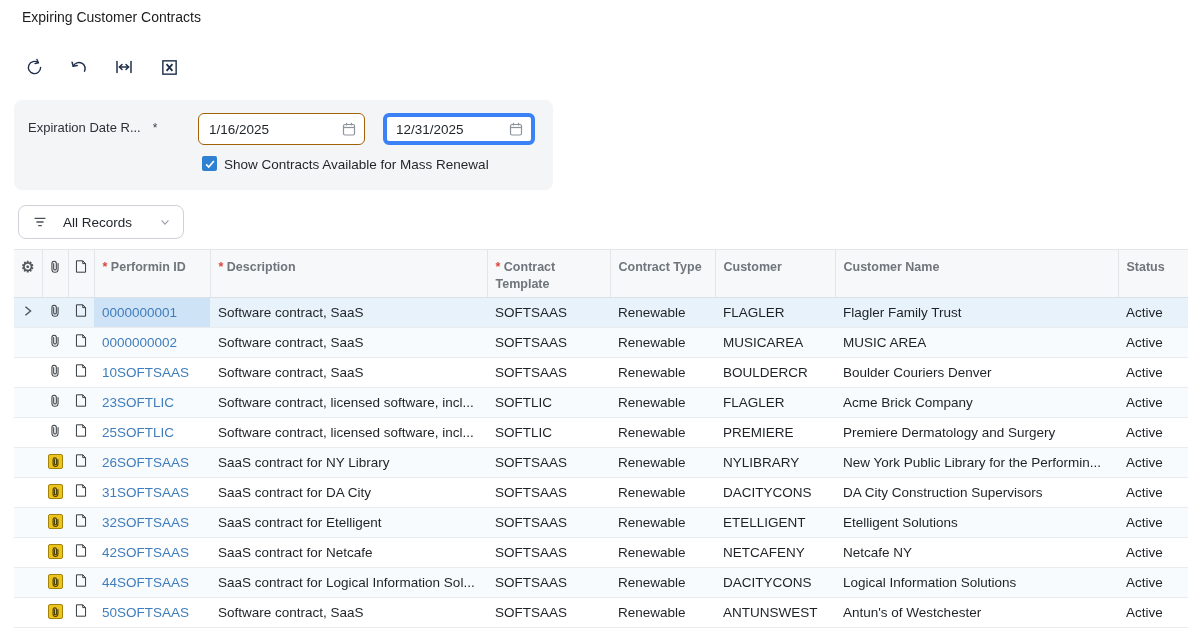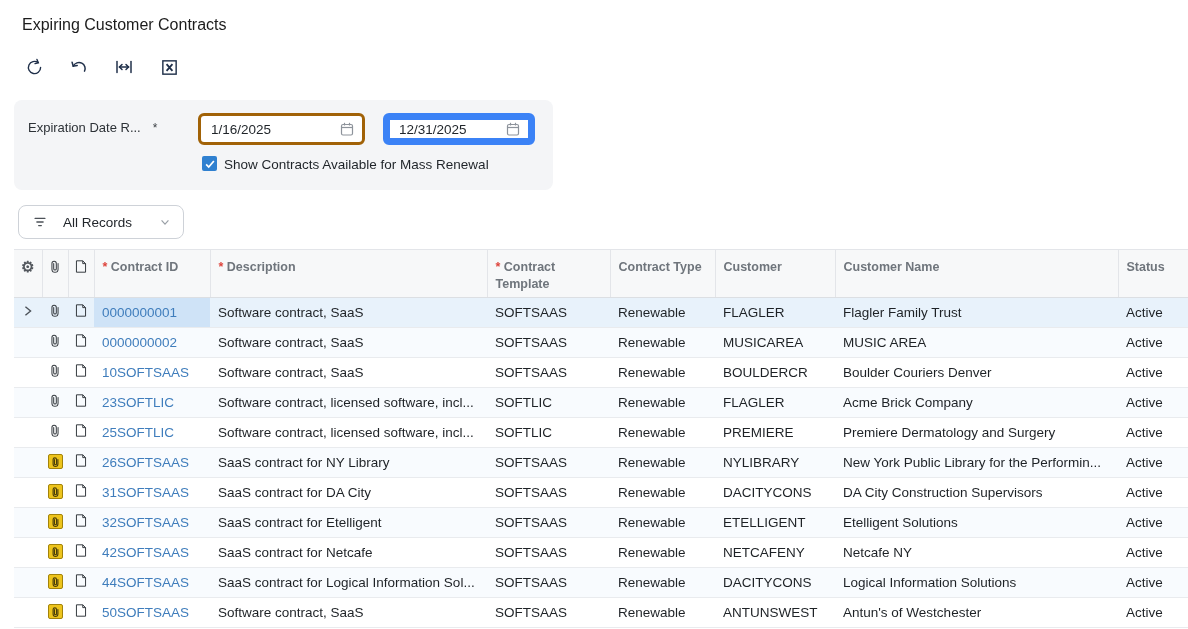--- a/index.html
+++ b/index.html
@@ -1,35 +1,35 @@
 <!DOCTYPE html>
 <html><head>
 <meta charset="utf-8">
 <style>
   html,body{margin:0;padding:0;background:#fff;}
   body{font-family:"Liberation Sans",sans-serif;}
   .app{position:relative;width:1188px;height:629px;background:#fff;overflow:hidden;}
 
-  .page-title{position:absolute;left:22px;top:16px;font-size:16px;color:#1c1c1c;}
+  .page-title{position:absolute;left:22px;top:9px;font-size:14px;color:#1c1c1c;}
 
   .toolbar{position:absolute;left:24px;top:59px;display:flex;gap:25px;}
   .tbtn{width:20px;height:20px;display:flex;align-items:center;justify-content:center;cursor:pointer;}
 
   .panel{position:absolute;top:100px;height:90px;background:#f4f5f7;border-radius:8px;}
   .panel.left{left:14px;width:539px;}
   .panel.right{left:566px;width:534px;}
   .flabel{position:absolute;font-size:13px;color:#2d3237;white-space:nowrap;}
   .req-star{color:#3a3f44;margin-left:12px;font-size:12px;}
 
-  .inputbox{position:absolute;background:#fff;border:3px solid #a16207;border-radius:6px;height:32px;
+  .inputbox{position:absolute;background:#fff;border:1px solid #a16207;border-radius:6px;height:32px;
     box-sizing:border-box;display:flex;align-items:center;}
   .inputbox input{border:none;outline:none;flex:1;min-width:0;background:transparent;
     font-family:"Liberation Sans",sans-serif;font-size:13.5px;color:#1f2429;padding:0 0 0 10px;}
   .inputbox .iconbtn{width:30px;height:100%;display:flex;align-items:center;justify-content:center;cursor:pointer;flex:none;}
-  .inputbox.focused{border:7px solid #3b82f6;}
+  .inputbox.focused{border:4px solid #3b82f6;}
   .inputbox.focused input{padding-left:9px;}
 
   .checkbox{position:absolute;width:15px;height:15px;border-radius:2px;background:#2f80d0;
     display:flex;align-items:center;justify-content:center;cursor:pointer;}
   .cblabel{position:absolute;font-size:13.5px;color:#1f2429;white-space:nowrap;}
 
   .allrecords{position:absolute;left:18px;top:205px;height:34px;background:#fff;border:1px solid #ced2d8;
     border-radius:8px;display:flex;align-items:center;gap:15px;padding:0 12px 0 13px;font-size:13.5px;
     color:#22262b;cursor:pointer;box-sizing:border-box;}
 
@@ -152,21 +152,21 @@
     <thead>
       <tr id="grid-head-row">
           <th class="icon-col c-gear"><span class="gearglyph">⚙</span></th>
           <th class="icon-col c-clip"><svg width="14" height="15" viewBox="0 0 16 16" fill="none" stroke="#3c4147" stroke-width="1.2" stroke-linecap="round">
               <path d="M11.5 4.5v6.5a3.5 3.5 0 0 1-7 0V4.5a2.5 2.5 0 0 1 5 0v6a1.5 1.5 0 0 1-3 0v-6"></path>
             </svg></th>
           <th class="icon-col c-note"><svg width="14" height="15" viewBox="0 0 16 16" fill="none" stroke="#2f3439" stroke-width="1.1" stroke-linejoin="round">
               <path d="M2.8 1.5h7.2l3.2 3.2v9.8H2.8z"></path>
               <path d="M10 1.5v3.2h3.2"></path>
             </svg></th>
-          <th class="c-contract_id"><span class="req">* </span><span>Contract ID</span></th>
+          <th class="c-contract_id"><span class="req">* </span><span>Performin ID</span></th>
           <th class="c-description"><span class="req">* </span><span>Description</span></th>
           <th class="c-contract_template"><span class="req">* </span><span>Contract Template</span></th>
           <th class="c-contract_type"><span>Contract Type</span></th>
           <th class="c-customer"><span>Customer</span></th>
           <th class="c-customer_name"><span>Customer Name</span></th>
           <th class="c-status"><span>Status</span></th>
         </tr>
     </thead>
     <tbody id="grid-body">
         <tr class="sel">

